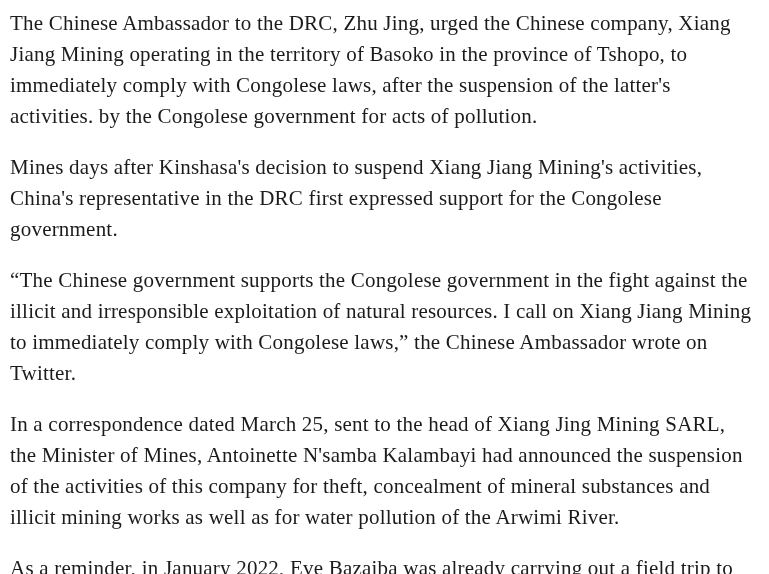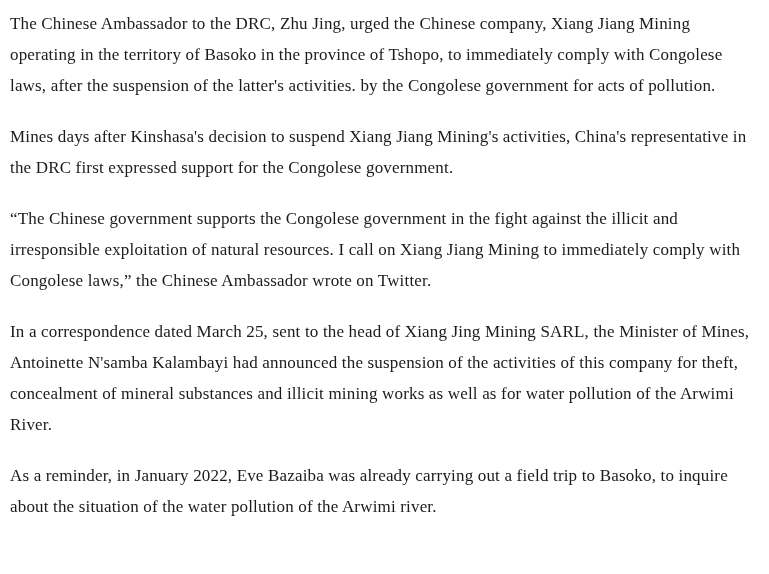--- a/index.html
+++ b/index.html
@@ -12,21 +12,21 @@
     height: 574px;
     overflow: hidden;
     font-family: "Liberation Serif", serif;
     color: #1a1a1a;
   }
   .article {
     padding: 8px 14px 0 10px;
     box-sizing: border-box;
   }
   .para {
-    font-size: 17px;
+    font-size: 21px;
     line-height: 31px;
     margin: 0 0 20px 0;
     color: #1b1b1b;
     text-align: left;
     letter-spacing: 0.01em;
   }
   .para:last-child {
     margin-bottom: 0;
   }
 </style>

